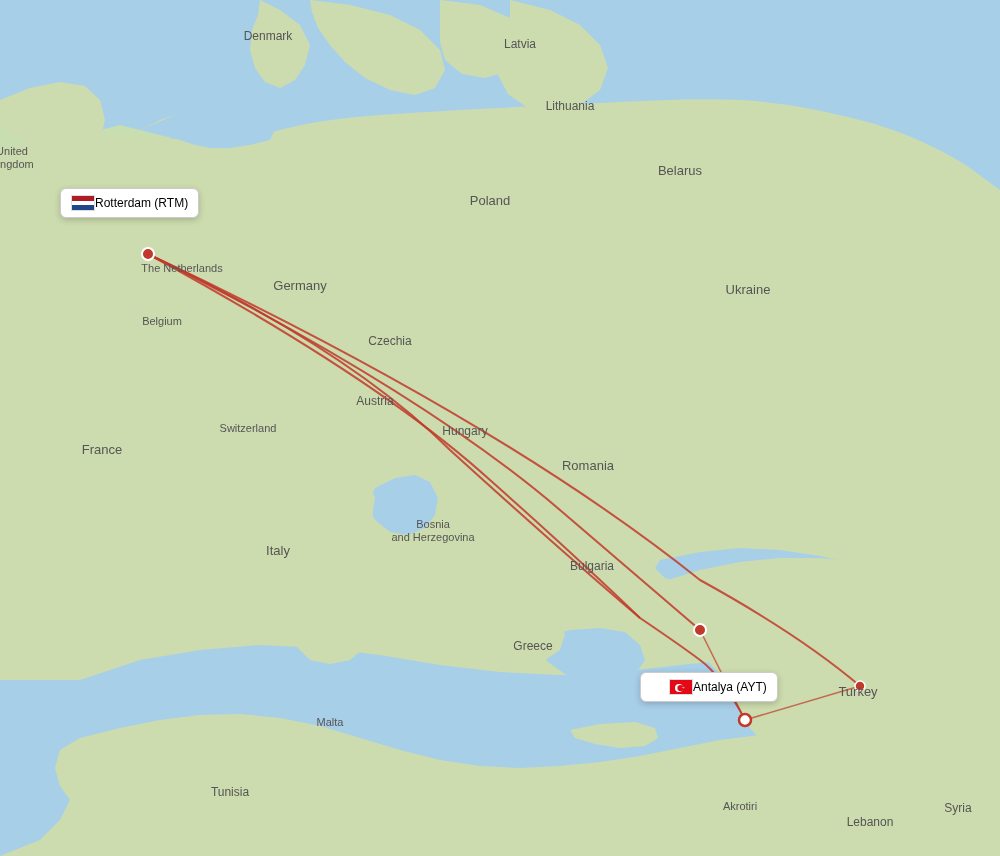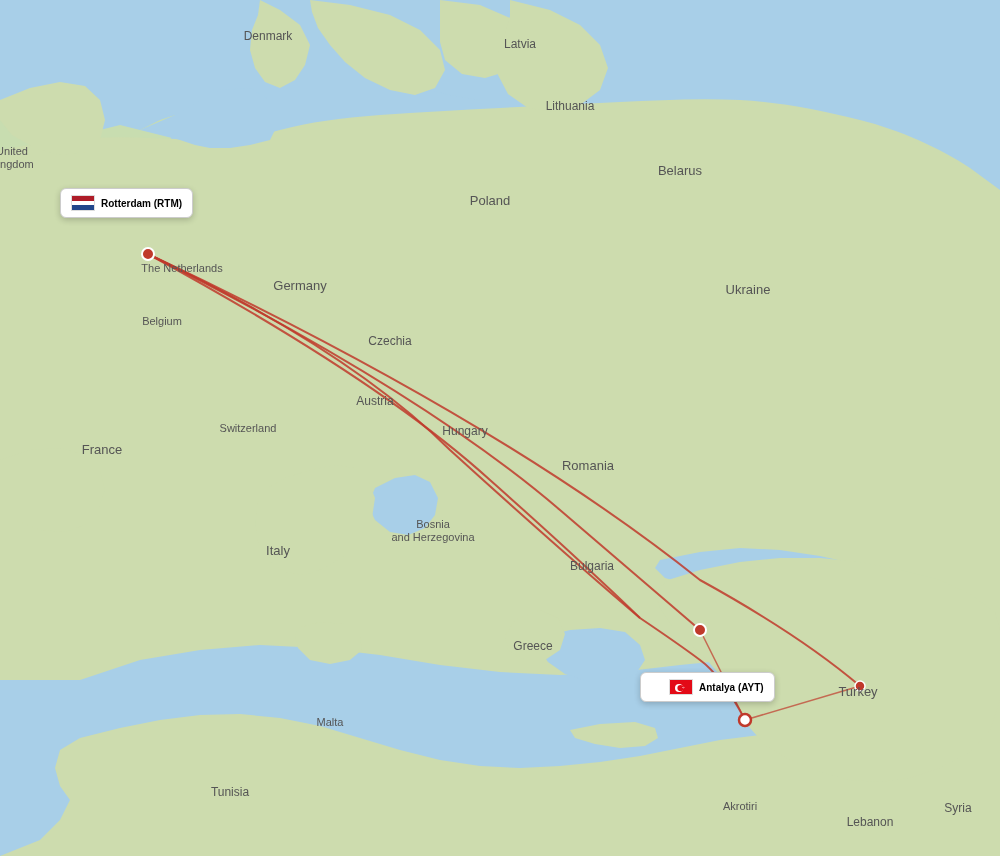--- a/index.html
+++ b/index.html
@@ -21,23 +21,22 @@
     }
 
     .airport-label {
       position: absolute;
       background: white;
       border: 1px solid #ccc;
       border-radius: 6px;
       padding: 6px 10px;
       display: flex;
       align-items: center;
-      gap: 6px;
-      font-size: 10px;
-      font-weight: 700;
+      font-size: 12px;
+      font-weight: 400;
       white-space: nowrap;
       box-shadow: 0 2px 6px rgba(0,0,0,0.2);
       z-index: 10;
     }
 
     .flag {
       width: 24px;
       height: 16px;
       display: inline-block;
       border: 1px solid #ddd;

